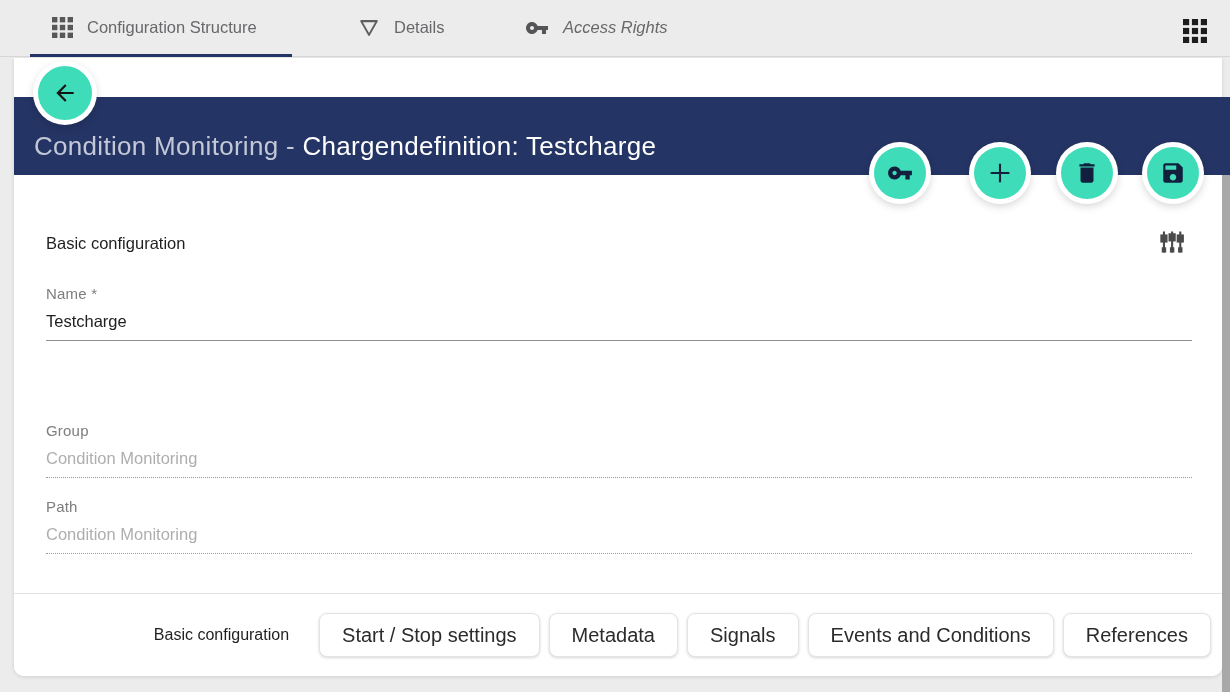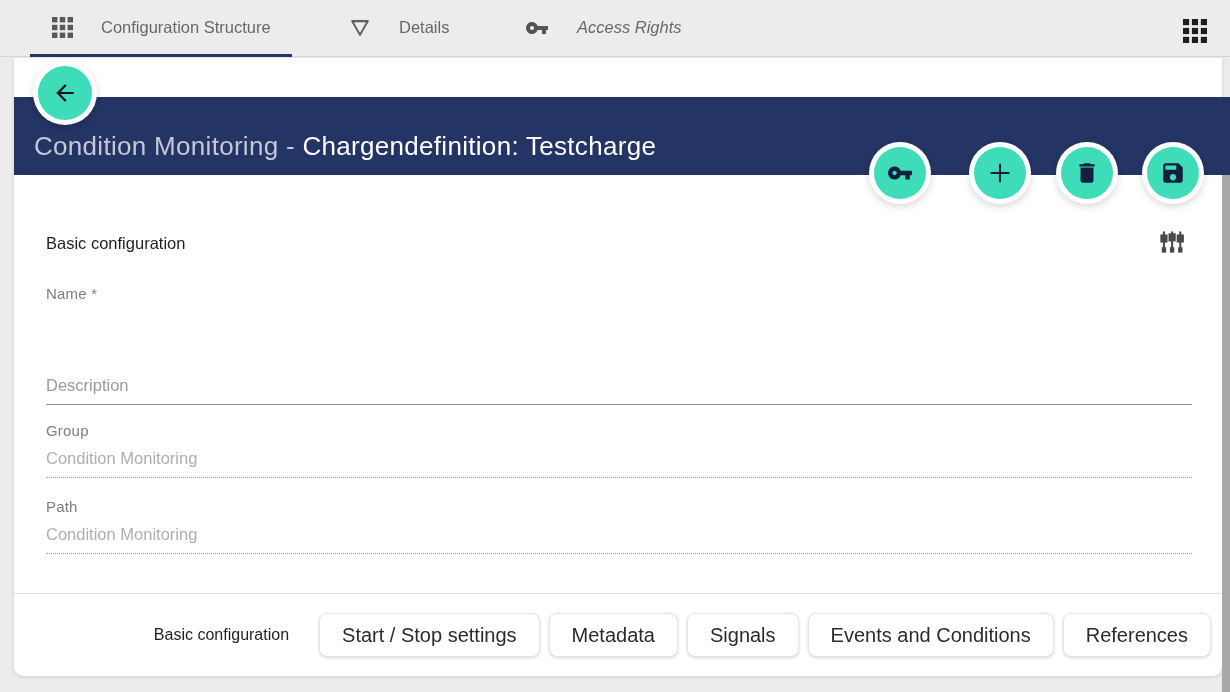--- a/index.html
+++ b/index.html
@@ -8,23 +8,23 @@
     position:relative;
     background:#ececec;
     font-family:"Liberation Sans", sans-serif;
     overflow:hidden;
   }
 
   
   .tabbar { position:absolute; top:0; left:0; width:1230px; height:57px;
             background:#ececec; border-bottom:1px solid #d6d6d6; z-index:3; }
   .tab { position:absolute; top:0; height:55px; display:flex; align-items:center;
-         gap:28px; color:#68686b; font-size:16.5px; cursor:default; }
+         gap:14px; color:#68686b; font-size:16.5px; cursor:default; }
   .tab-1 { left:52px; }
-  .tab-2 { left:349px; }
+  .tab-2 { left:358px; }
   .tab-3 { left:525px;font-style:italic; }
   .tab-underline { position:absolute; left:30px; top:54px; width:262px; height:3px;
                    background:#243464; }
   .apps-btn { position:absolute; left:1183px; top:19px; width:24px; height:24px; }
 
   
   .card { position:absolute; left:14px; top:58px; width:1208px; height:618px;
           background:#ffffff; border-radius:0 0 10px 10px;
           box-shadow:0 1px 4px rgba(0,0,0,0.12); z-index:1; }
 
@@ -162,25 +162,23 @@
         <rect x="10.2" y="16.5" width="3.8" height="4.5"></rect>
         <rect x="18.2" y="3" width="1.8" height="18"></rect>
         <rect x="16" y="5.5" width="6.2" height="7"></rect>
         <rect x="17.2" y="16.5" width="3.8" height="4.5"></rect>
       </g>
     </svg>
   </button>
 
   <div class="field field-name">
     <label class="field-label">Name *</label>
-  </div>
-
-  <div class="field field-desc">
-    <input type="text" placeholder="Description" style="">
-  </div>
+    <input type="text" value="Testcharge" style="">
+  </div>
+
 
   <div class="field field-group">
     <label class="field-label">Group</label>
     <input type="text" disabled="" value="Condition Monitoring" style="">
   </div>
 
   <div class="field field-path">
     <label class="field-label">Path</label>
     <input type="text" disabled="" value="Condition Monitoring" style="">
   </div>

